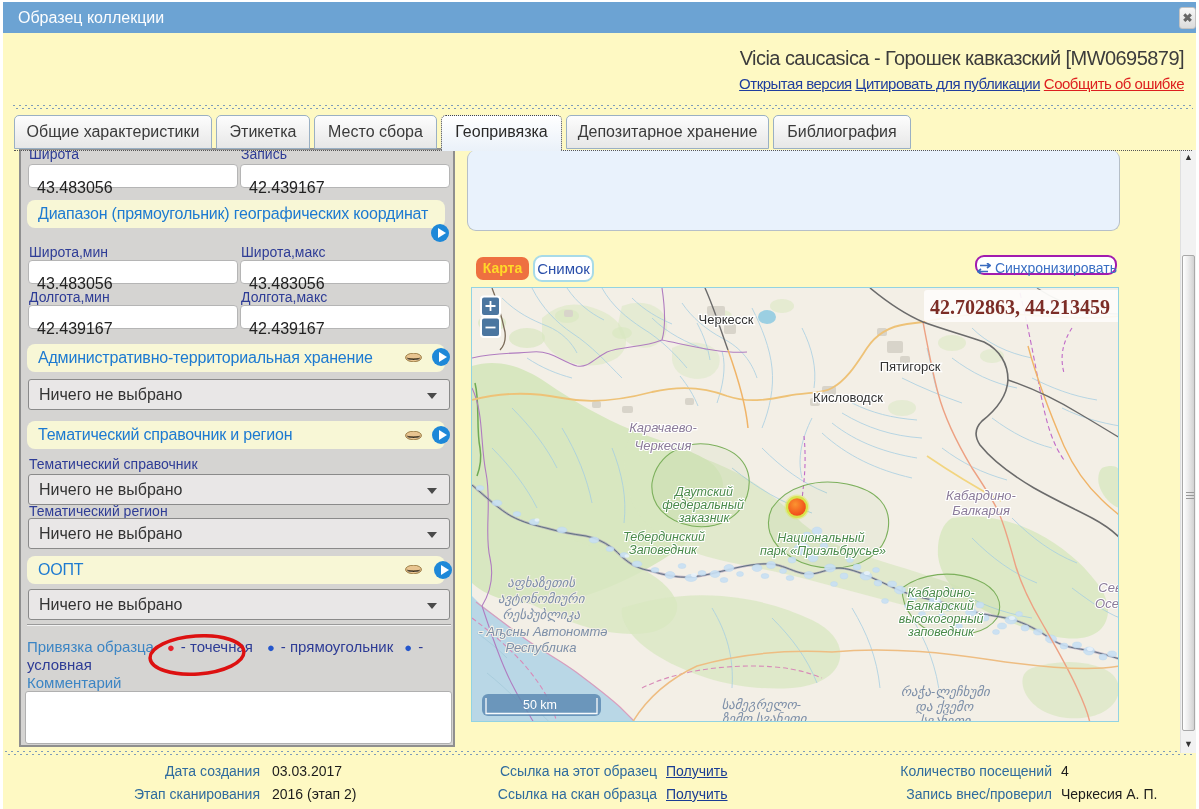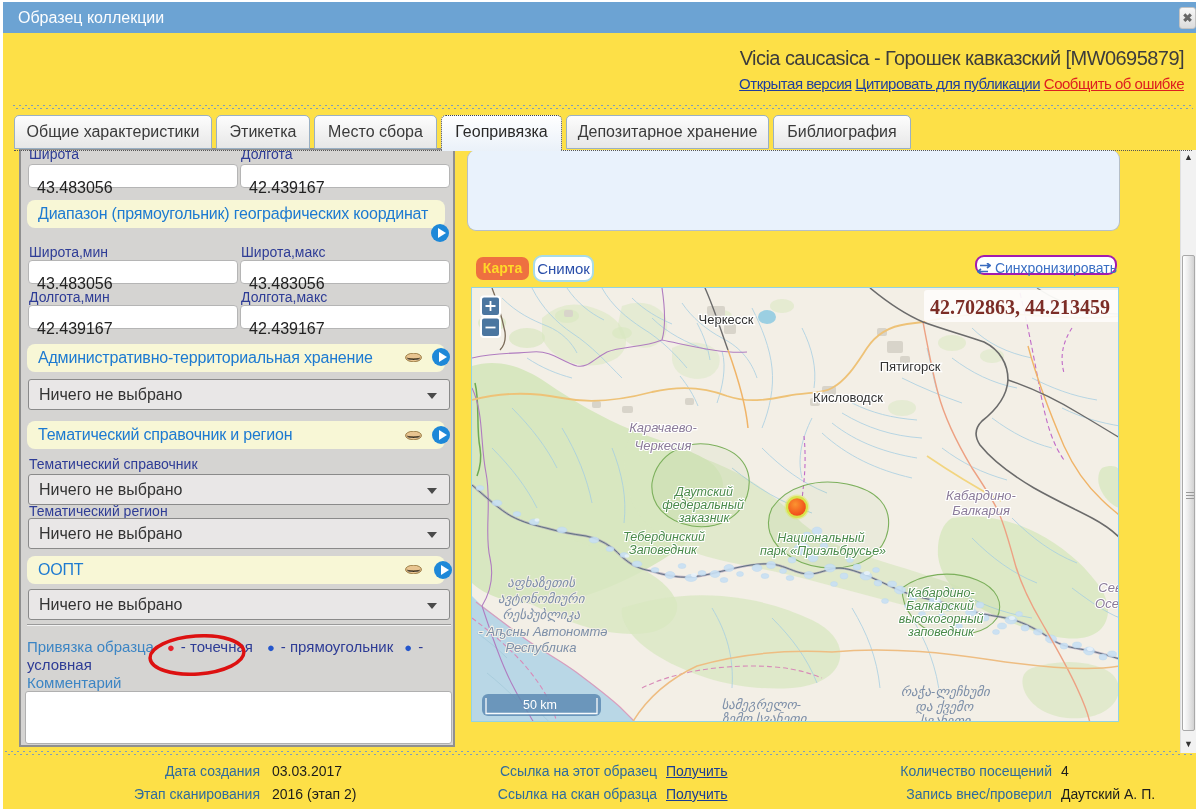--- a/index.html
+++ b/index.html
@@ -1,18 +1,18 @@
 <!DOCTYPE html>
 <html lang="ru"><head>
 <meta charset="utf-8">
 <style>
 * { margin:0; padding:0; box-sizing:border-box; }
 html,body { width:1199px; height:809px; overflow:hidden; }
 body { font-family:"Liberation Sans",sans-serif; background:#ffffff; position:relative; }
-#dialog { position:absolute; left:3px; top:2px; width:1193px; height:807px; background:#fde047; }
+#dialog { position:absolute; left:3px; top:2px; width:1193px; height:807px; background:#fef9c3; }
 #titlebar { position:absolute; left:0; top:0; width:1193px; height:31px; background:#6ca3d3; }
 #titlebar .t { position:absolute; left:15px; top:7px; color:#fcfdfe; font-size:16px; }
 #closebtn { position:absolute; right:0px; top:5px; width:17px; height:22px; background:linear-gradient(#f7f7f7,#dcdcdc); border:1px solid #c2c2c2; border-radius:3px; color:#666; font-size:12px; font-weight:bold; text-align:center; line-height:20px; }
 #head1 { position:absolute; top:45px; right:12px; font-size:20px; letter-spacing:-0.55px; color:#3c3c3c; }
 #head2 { position:absolute; top:73px; right:12px; font-size:15px; letter-spacing:-0.5px; }
 #head2 a.b { color:#1f3e9e; text-decoration:underline; }
 #head2 a.r { color:#dd1f1f; text-decoration:underline; }
 #dotted-top { position:absolute; left:10px; top:103px; width:1180px; height:5px; background-image:radial-gradient(circle, #7e9cba 0, #7e9cba 0.7px, transparent 0.95px), radial-gradient(circle, #7e9cba 0, #7e9cba 0.7px, transparent 0.95px); background-size:6px 5px, 6px 5px; background-position:1px 1px, 4px 3px; }
 #dotted-bottom { position:absolute; left:2px; top:749px; width:1190px; height:5px; background-image:radial-gradient(circle, #7e9cba 0, #7e9cba 0.7px, transparent 0.95px), radial-gradient(circle, #7e9cba 0, #7e9cba 0.7px, transparent 0.95px); background-size:6px 5px, 6px 5px; background-position:1px 1px, 4px 3px; }
 
@@ -61,21 +61,21 @@
 
   <div class="tab" style="left:11px; width:198px;">Общие характеристики</div>
   <div class="tab" style="left:213px; width:94px;">Этикетка</div>
   <div class="tab" style="left:311px; width:123px;">Место сбора</div>
   <div class="tab active" style="left:438px; width:121px;">Геопривязка</div>
   <div class="tab" style="left:563px; width:203px;">Депозитарное хранение</div>
   <div class="tab" style="left:770px; width:138px;">Библиография</div>
 
   <div id="panel">
     <div class="lbl" style="left:8px; top:-4px;">Широта</div>
-    <div class="lbl" style="left:220px; top:-4px;">Долгота</div>
+    <div class="lbl" style="left:220px; top:-4px;">Запись</div>
     <div class="inp" style="left:7px; top:14px; width:210px;">43.483056</div>
     <div class="inp" style="left:219px; top:14px; width:210px;">42.439167</div>
 
     <div class="ybar" style="top:50px;">
         <span class="yt">Диапазон (прямоугольник) географических координат</span>
       </div>
     <div class="bluecirc" style="left:410px; top:74px;"></div>
 
     <div class="lbl" style="left:8px; top:94px;">Широта,мин</div>
     <div class="lbl" style="left:220px; top:94px;">Широта,макс</div>
@@ -412,21 +412,21 @@
   <div class="fval" style="left:269px; top:761px;">03.03.2017</div>
   <div class="flbl" style="right:936px; top:784px;">Этап сканирования</div>
   <div class="fval" style="left:269px; top:784px;">2016 (этап 2)</div>
   <div class="flbl" style="right:539px; top:761px;">Ссылка на этот образец</div>
   <div class="flink" style="left:663px; top:761px;">Получить</div>
   <div class="flbl" style="right:539px; top:784px;">Ссылка на скан образца</div>
   <div class="flink" style="left:663px; top:784px;">Получить</div>
   <div class="flbl" style="right:144px; top:761px;">Количество посещений</div>
   <div class="fval" style="left:1058px; top:761px;">4</div>
   <div class="flbl" style="right:144px; top:784px;">Запись внес/проверил</div>
-  <div class="fval" style="left:1058px; top:784px;">Даутский А. П.</div>
+  <div class="fval" style="left:1058px; top:784px;">Черкесия А. П.</div>
 
   <div id="sb">
     <div class="btn" style="top:0;">▲</div>
     <div class="thumb">
         <div class="grip"></div>
       </div>
     <div class="btn" style="bottom:0;">▼</div>
   </div>
 </div>
 

